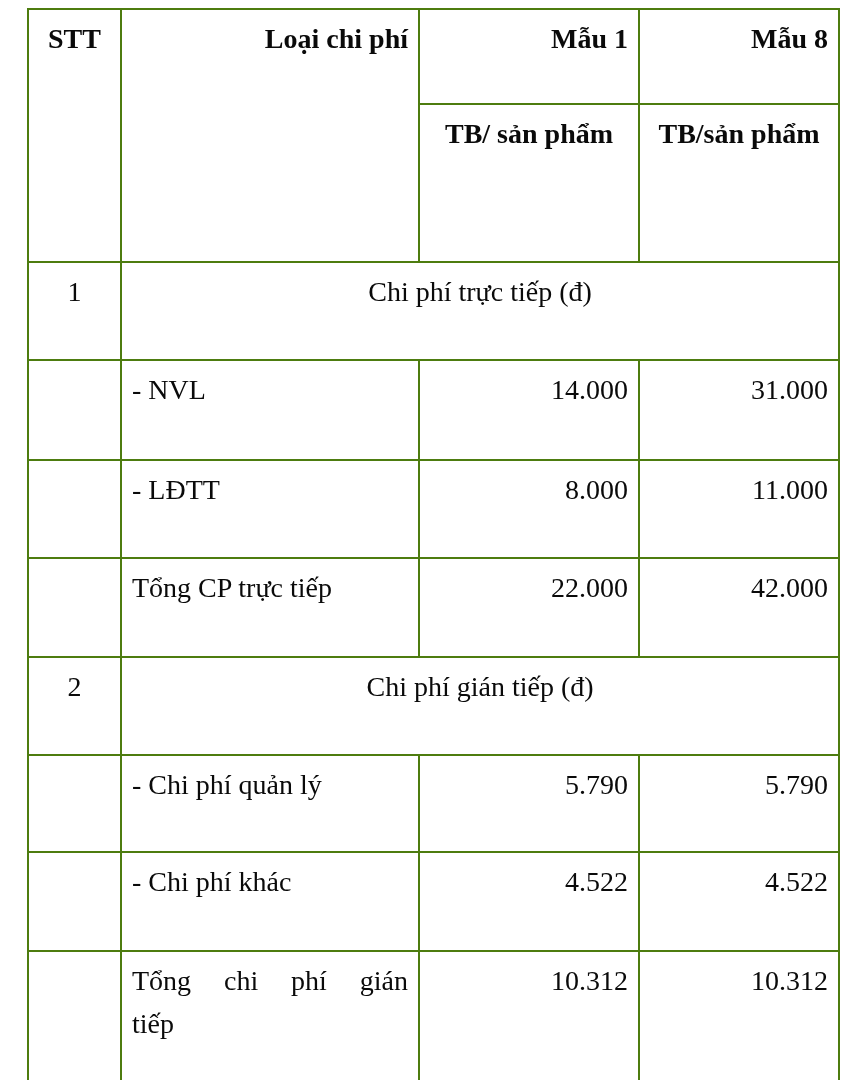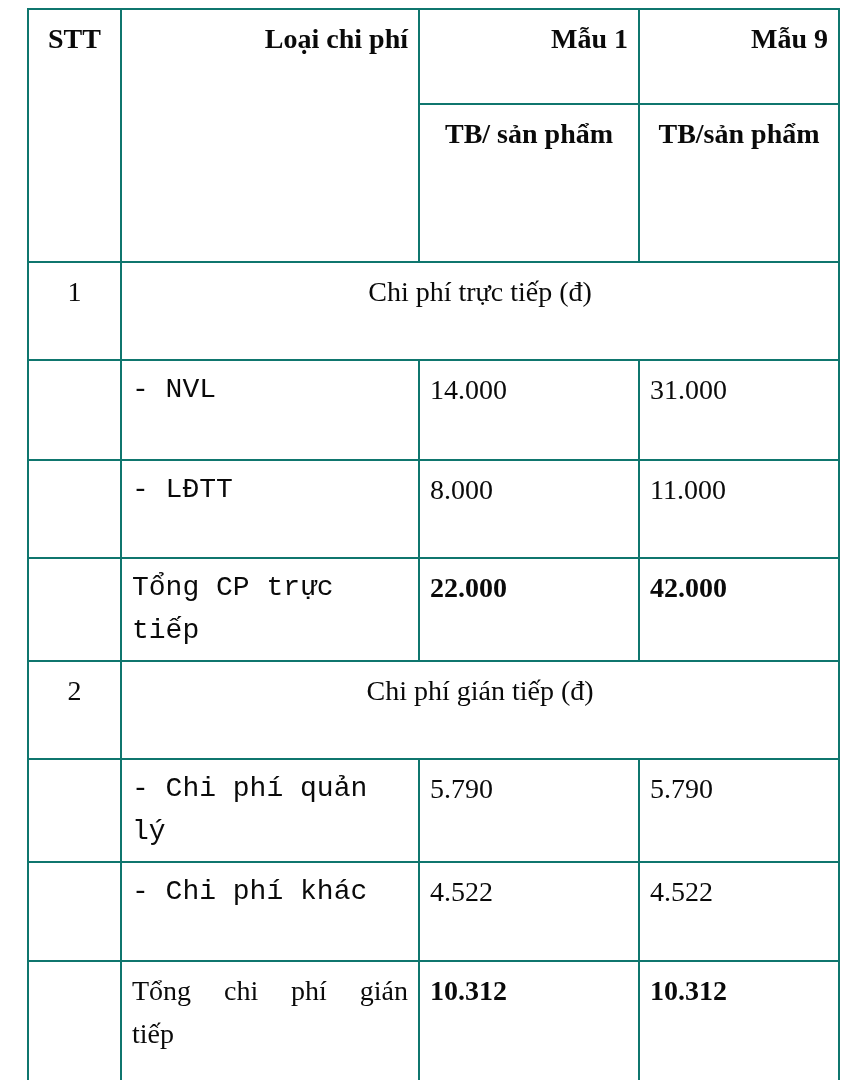--- a/index.html
+++ b/index.html
@@ -26,21 +26,21 @@
     position: absolute;
     left: 27px;
     top: 8px;
     width: 811px;
     border-collapse: collapse;
     table-layout: fixed;
     background: #ffffff;
   }
 
   table.cost-table td {
-    border: 2px solid #0f766e;
+    border: 2px solid #4d7c0f;
     vertical-align: top;
     padding: 8px 10px 8px 10px;
     font-size: 28px;
     line-height: 1.52;
     background: #ffffff;
   }
 
   
   col.c-stt   { width: 93px; }
   col.c-type  { width: 298px; }
@@ -68,36 +68,35 @@
     font-weight: normal;
     text-align: center;
     padding-top: 14px;
   }
   td.idx {
     text-align: center;
     padding-top: 14px;
   }
   td.label {
     text-align: left;
-    font-family: Liberation Mono, monospace;
   }
   td.label-just {
     text-align: justify;
     text-align-last: justify;
   }
   td.label-just .ln2 {
     text-align: right;
     text-align-last: left;
   }
   td.num {
-    text-align: left;
+    text-align: right;
     padding-right: 33px;
   }
   td.num.b {
-    font-weight: bold;
+    font-weight: normal;
     border-radius: 31px;
   }
 
   .row-h1 td { height: 77px; }
   .row-h2 td { height: 140px; }
   .row-r1 td { height: 80px; }
   .row-r2 td { height: 82px; }
   .row-r3 td { height: 80px; }
   .row-r4 td { height: 81px; margin-left: 24px; }
   .row-r5 td { height: 80px; }
@@ -118,21 +117,21 @@
       <col class="c-type">
       <col class="c-m1">
       <col class="c-m2">
     </colgroup>
     <tbody>
 
       <tr class="row-h1">
         <td class="hd-stt" rowspan="2">STT</td>
         <td class="hd" rowspan="2">Loại chi phí</td>
         <td class="hd">Mẫu 1</td>
-        <td class="hd">Mẫu 9</td>
+        <td class="hd">Mẫu 8</td>
       </tr>
 
       <tr class="row-h2">
         <td class="hd-sub">TB/ sản phẩm</td>
         <td class="hd-sub">TB/sản phẩm</td>
       </tr>
 
       <tr class="row-r1">
         <td class="idx">1</td>
         <td class="group" colspan="3">Chi phí trực tiếp (đ)</td>

